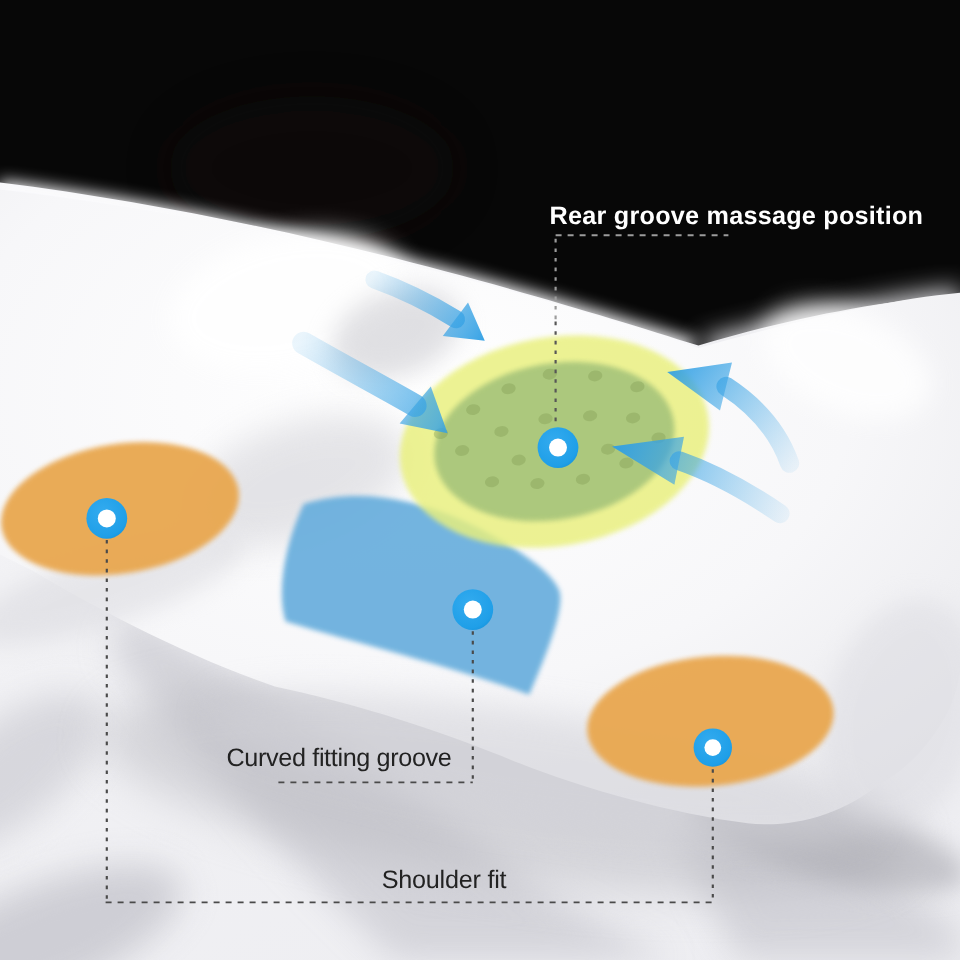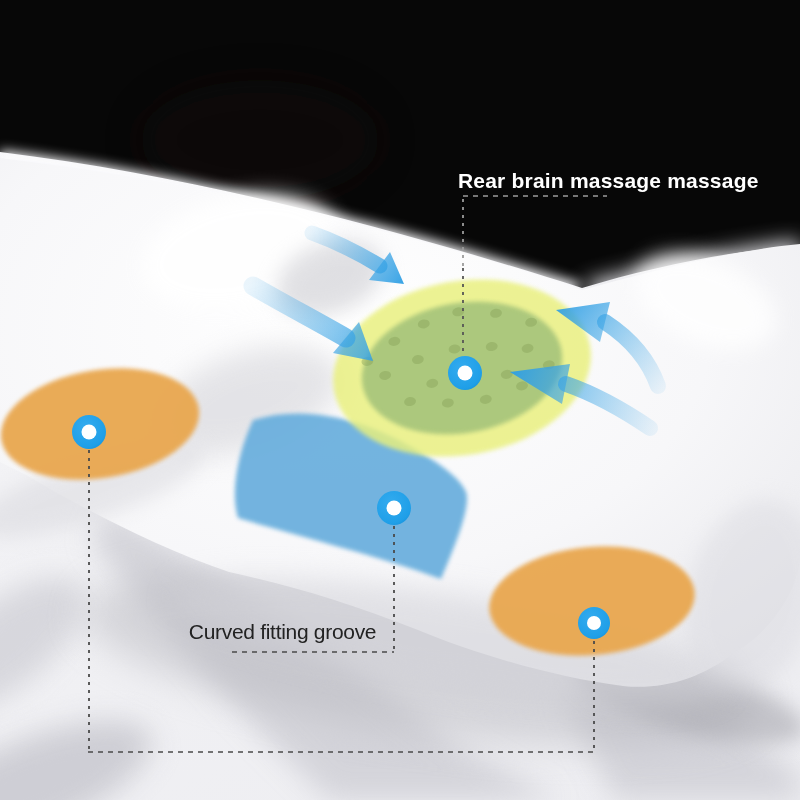--- a/index.html
+++ b/index.html
@@ -199,16 +199,17 @@
       <circle cx="394" cy="508" r="17" fill="url(#markerGrad)"></circle>
       <circle cx="394" cy="508" r="7.5" fill="#ffffff"></circle>
     </g>
     <g>
       <circle cx="594" cy="623" r="16" fill="url(#markerGrad)"></circle>
       <circle cx="594" cy="623" r="7" fill="#ffffff"></circle>
     </g>
   </g>
 </svg>
 
-<div class="label label-rear">Rear brain massage massage</div>
+<div class="label label-rear">Rear groove massage position</div>
 <div class="label label-groove">Curved fitting groove</div>
+<div class="label label-shoulder">Shoulder fit</div>
 
 </div>
 
 </body></html>

